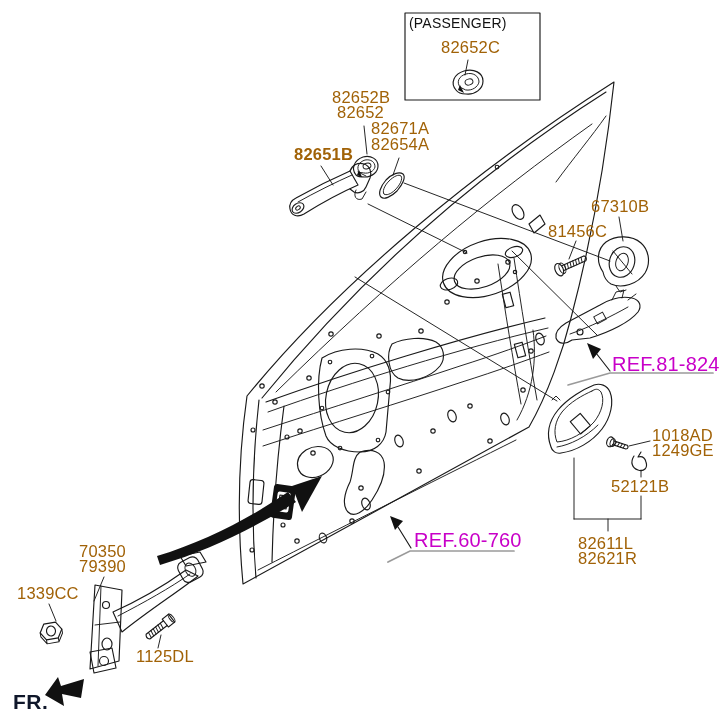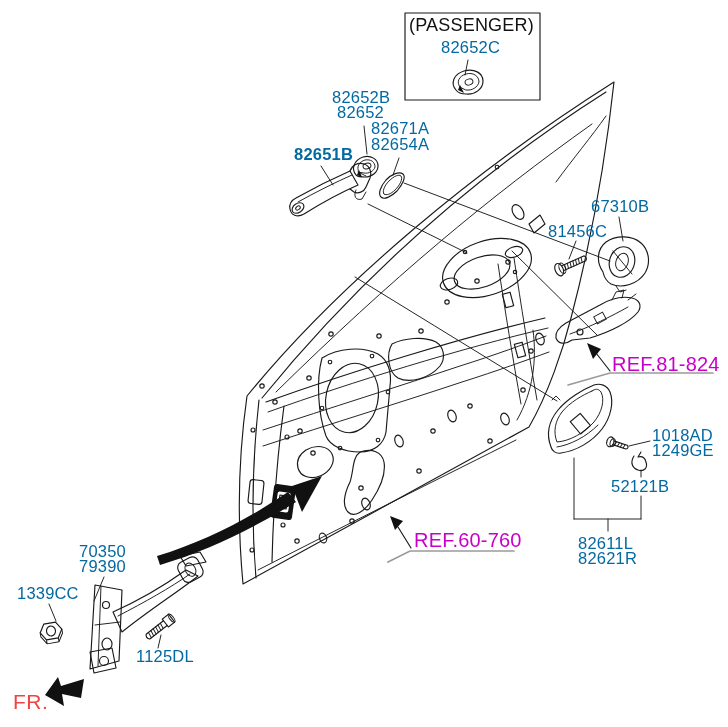--- a/index.html
+++ b/index.html
@@ -1,23 +1,23 @@
 <!DOCTYPE html>
 <html><head>
 <meta charset="utf-8">
 <style>
   html,body{margin:0;padding:0;background:#fff;}
   .stage{position:relative;width:728px;height:727px;background:#ffffff;overflow:hidden;
          font-family:"Liberation Sans",sans-serif;}
   svg{position:absolute;left:0;top:0;}
   .lbl{position:absolute;line-height:1.02;white-space:nowrap;letter-spacing:.2px;}
-  .pn {color:#0369a1;font-size:16.5px;}
+  .pn {color:#a16207;font-size:16.5px;}
   .ref{color:#c800c8;font-size:20px;font-weight:400;}
-  .blk{color:#111;font-size:18px;}
-  .fr {color:#ef4444;font-size:21px;font-weight:400;letter-spacing:.5px;}
+  .blk{color:#111;font-size:14px;}
+  .fr {color:#0f172a;font-size:21px;font-weight:700;letter-spacing:.5px;}
   .ln{fill:none;stroke:#1a1a1a;stroke-width:1.15;stroke-linecap:round;stroke-linejoin:round;}
   .thin{stroke-width:.95;}
   .fw{fill:#fff;}
   .blkfill{fill:#111;stroke:none;}
   .gray{fill:none;stroke:#9a9a9a;stroke-width:1.7;stroke-linecap:round;}
 </style>
 </head>
 <body>
 
 <div class="stage">

